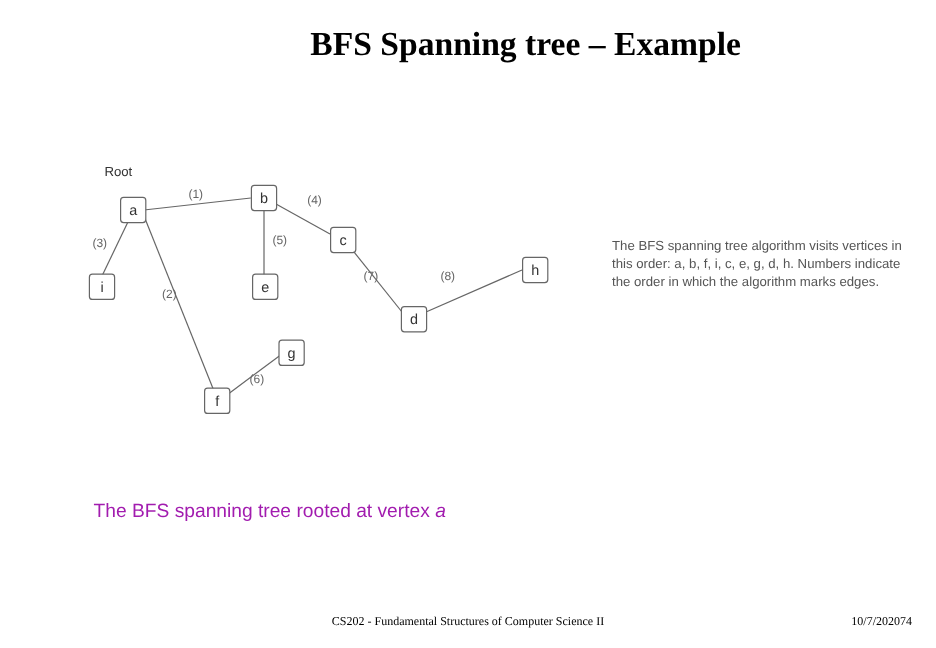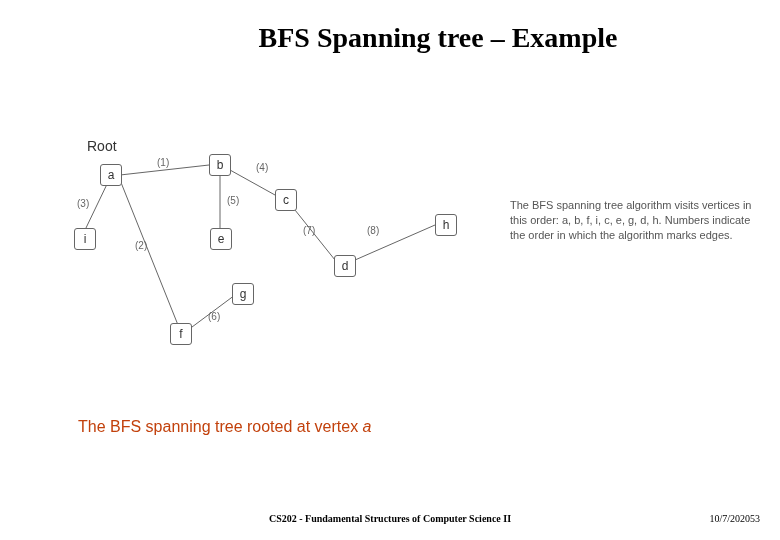--- a/index.html
+++ b/index.html
@@ -36,21 +36,21 @@
     display: flex;
     align-items: center;
     justify-content: center;
     font-family: Arial, sans-serif;
     font-size: 12px;
     color: #333;
   }
   .label {
     position: absolute;
     font-family: Arial, sans-serif;
-    font-size: 14px;
+    font-size: 11px;
     color: #333;
   }
   .edge-label {
     position: absolute;
     font-family: Arial, sans-serif;
     font-size: 10px;
     color: #666;
   }
   svg.edges {
     position: absolute;
@@ -68,40 +68,39 @@
     font-size: 11px;
     color: #555;
     line-height: 1.35;
   }
   .caption {
     position: absolute;
     top: 418px;
     left: 78px;
     font-family: Arial, sans-serif;
     font-size: 16px;
-    color: #c2410c;
+    color: #a21caf;
   }
   .caption .ital { font-style: italic; }
   .footer {
     position: absolute;
     bottom: 16px;
     left: 0;
     width: 100%;
     display: flex;
     justify-content: flex-end;
     font-family: "Times New Roman", serif;
     font-size: 10px;
     color: #000;
     padding: 0 20px;
   }
   .footer-center {
     position: absolute;
     left: 50%;
     transform: translateX(-50%);
-    font-weight: bold;
   }
 </style>
 </head>
 <body>
 
 <div class="title">BFS Spanning tree – Example</div>
 
 <div class="diagram-area">
 
   <svg class="edges">
@@ -139,14 +138,14 @@
 
 <div class="explain">The BFS spanning tree algorithm visits vertices in this order: a, b, f, i, c, e, g, d, h. Numbers indicate the order in which the algorithm marks edges.</div>
 
 <div class="caption">
   <span>The BFS spanning tree rooted at vertex </span><span class="ital">a</span>
 </div>
 
 <div class="footer">
   <span>10/7/2020</span>
   <span class="footer-center">CS202 - Fundamental Structures of Computer Science II</span>
-  <span>53</span>
+  <span>74</span>
 </div>
 
 </body></html>

